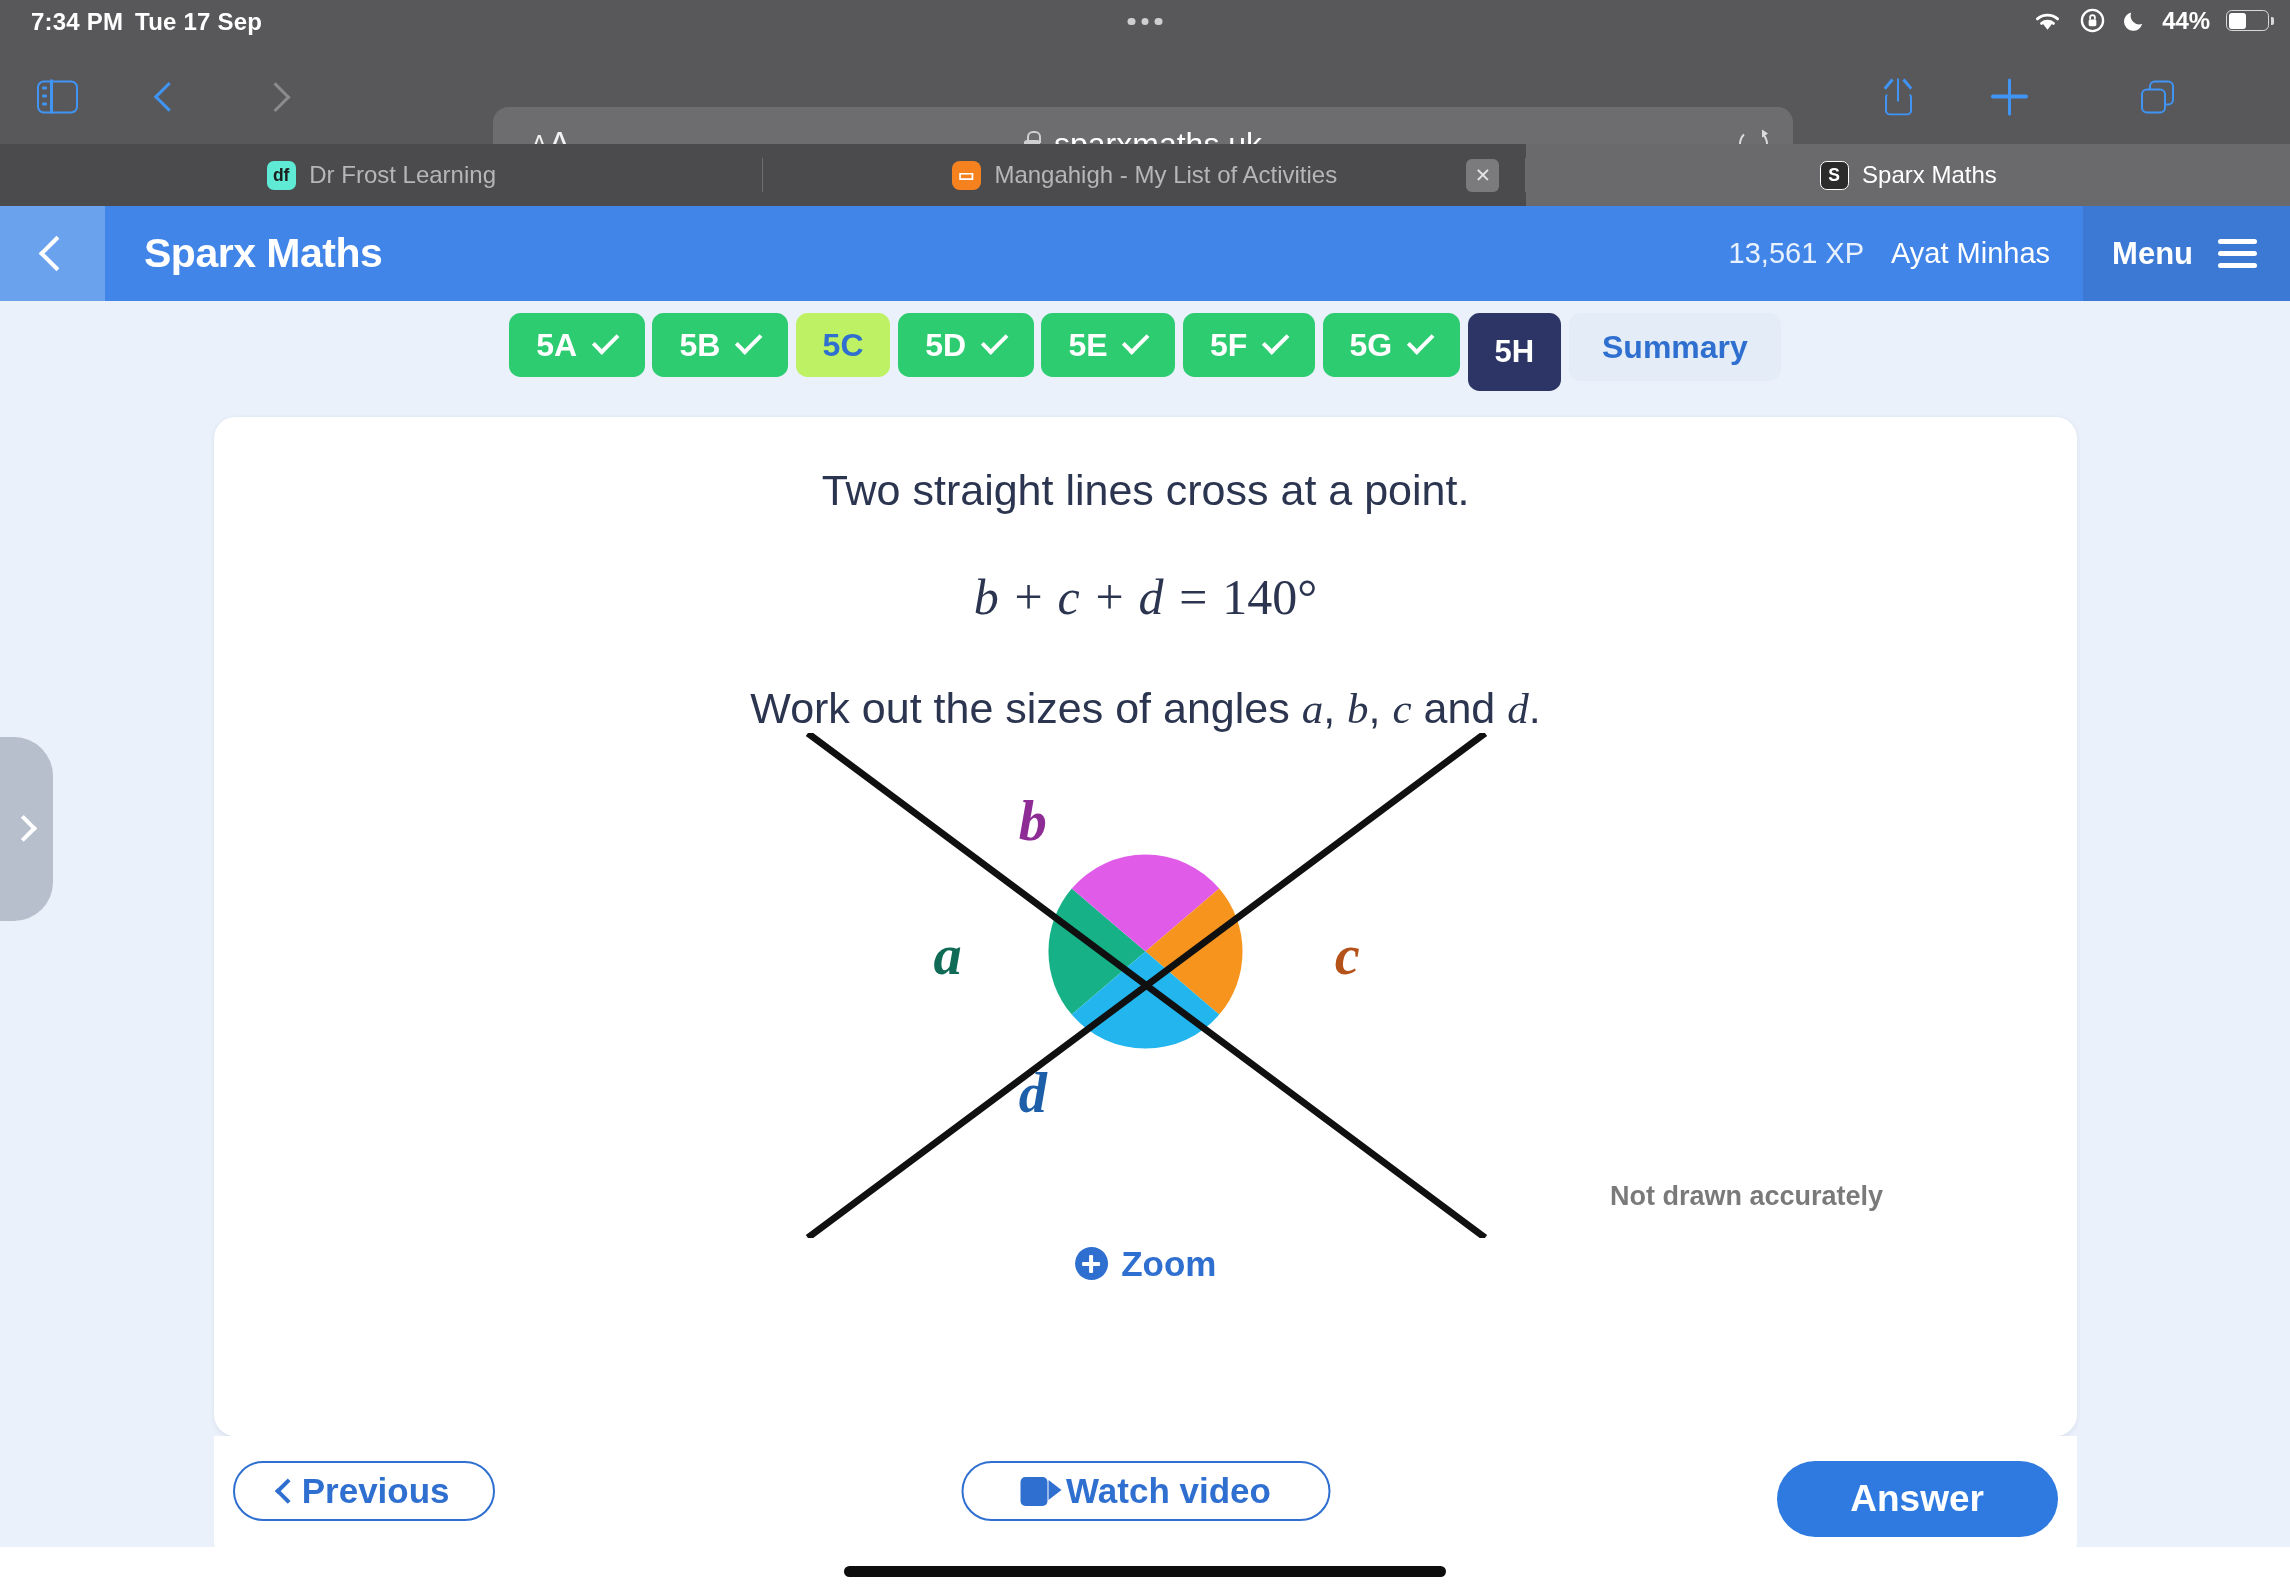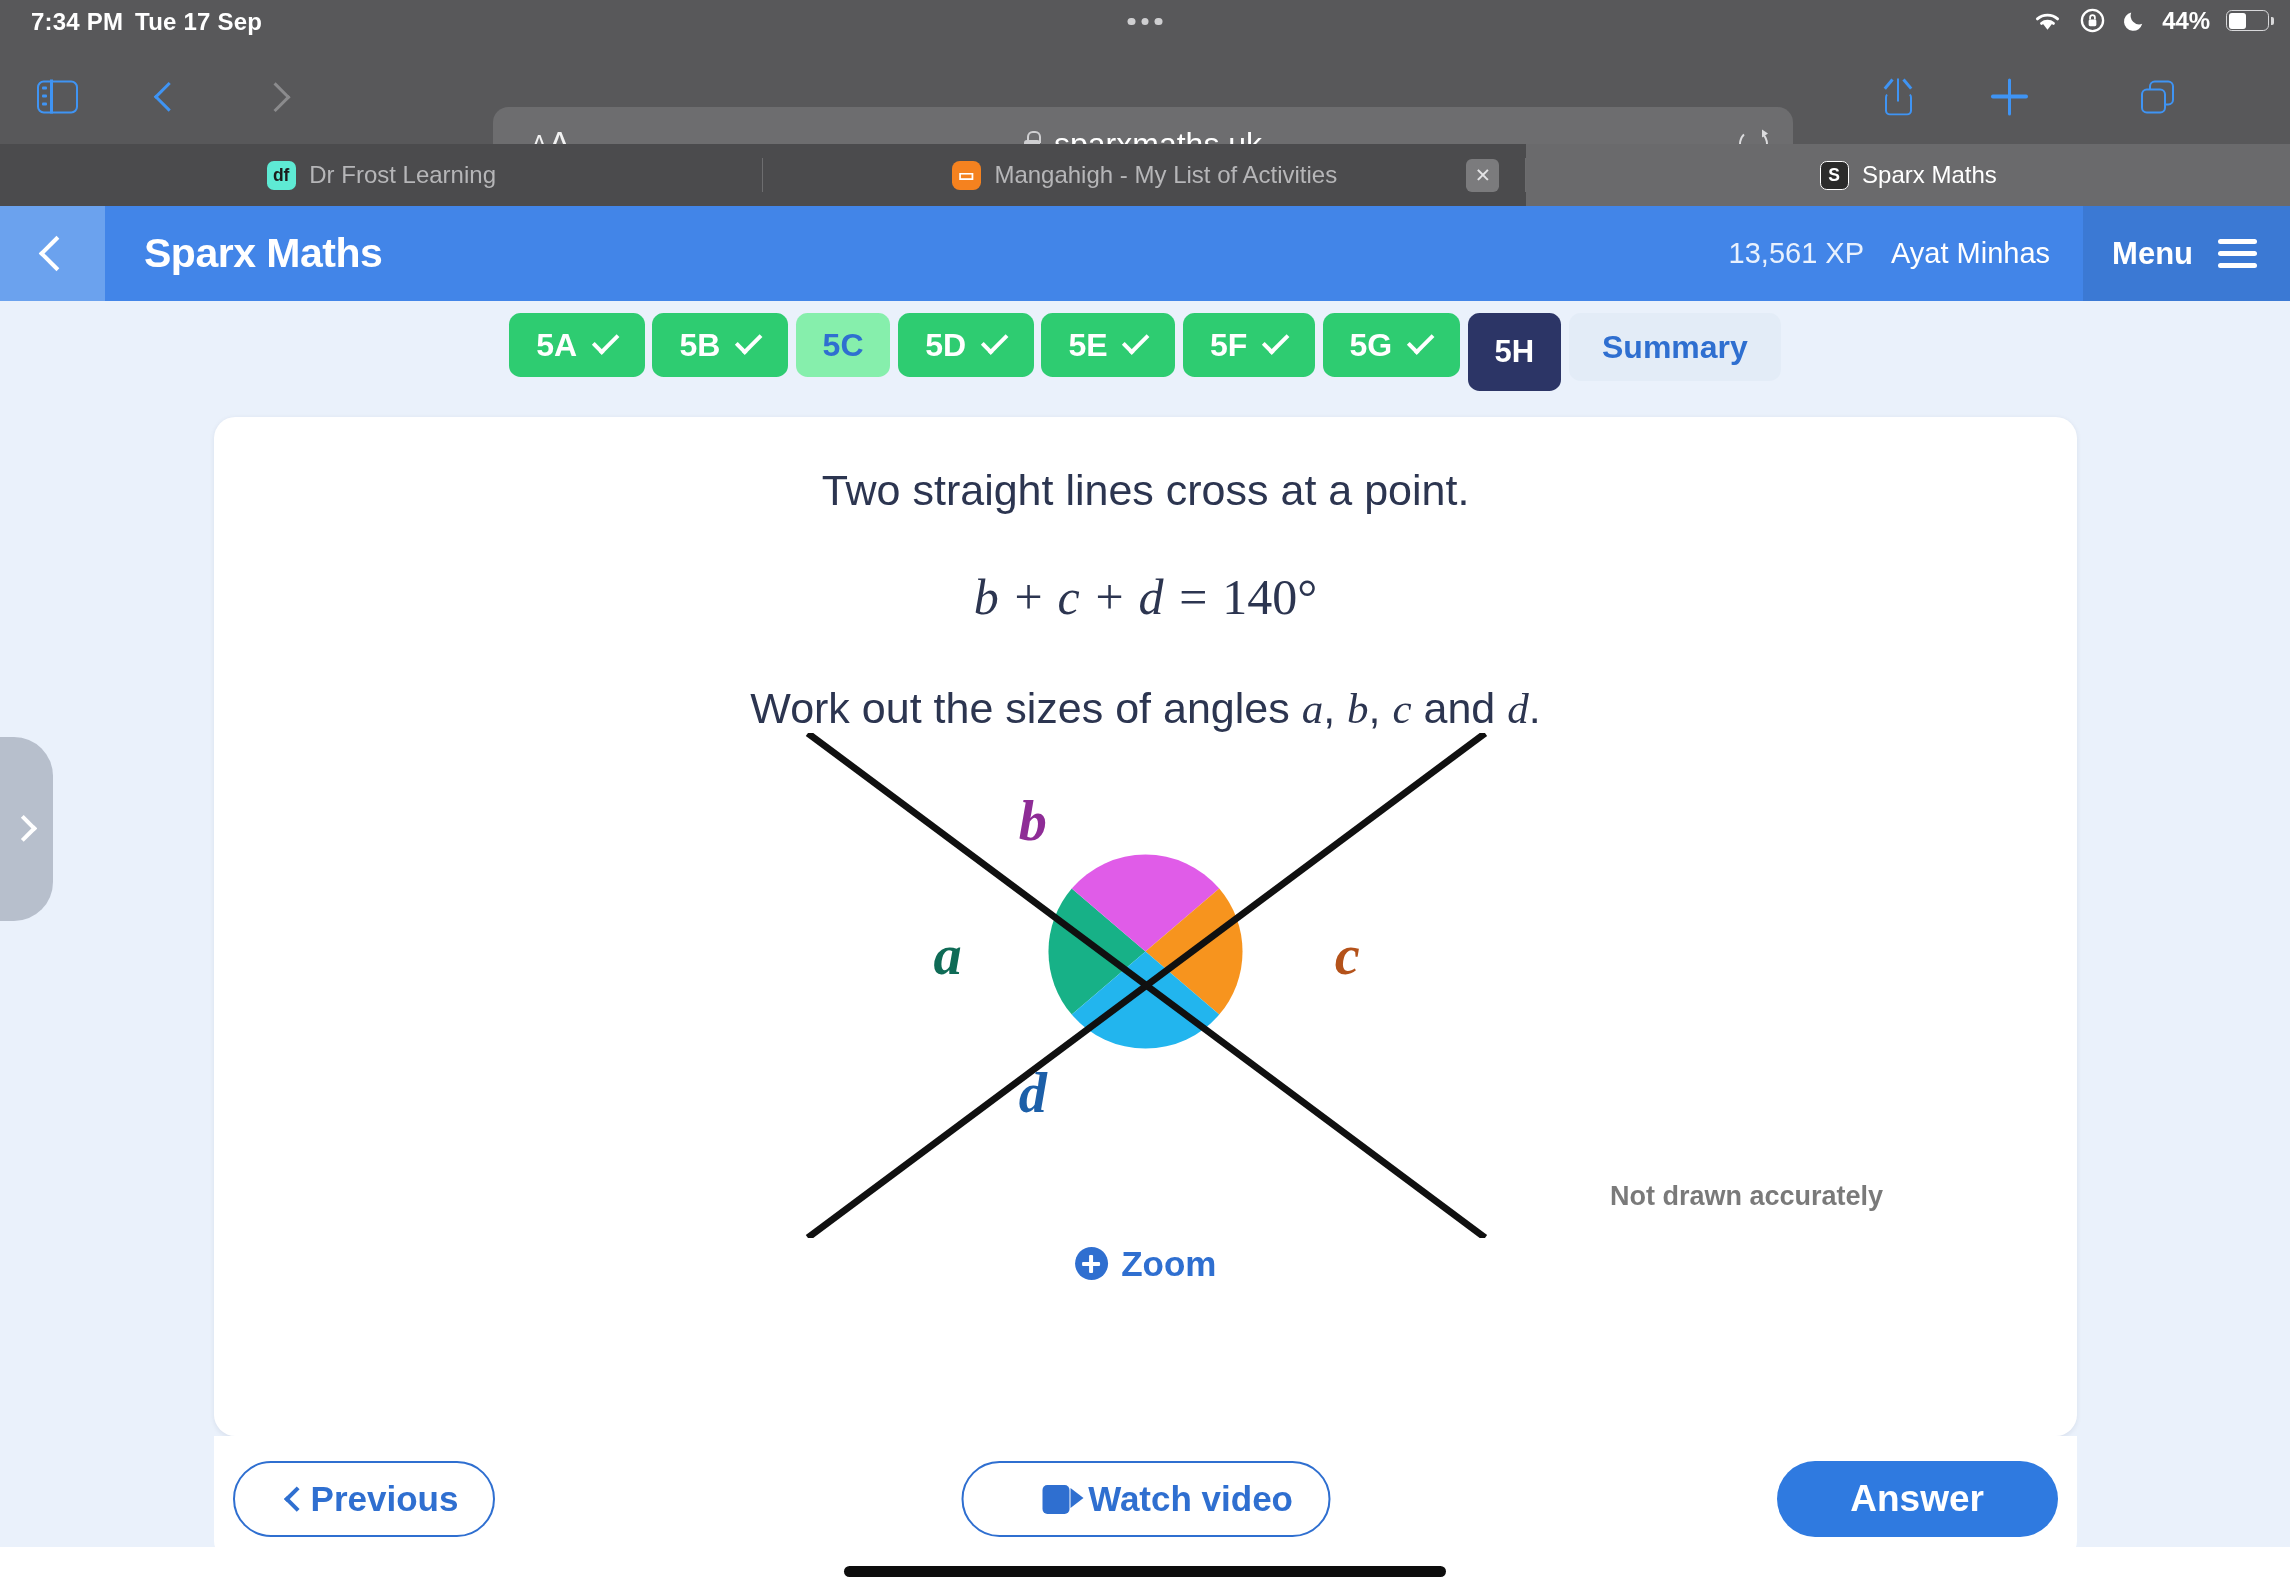--- a/index.html
+++ b/index.html
@@ -102,21 +102,21 @@
   .uname { color: #ffffff; font-size: 29px; margin-right: 33px; }
   .menu-block { background: #3b79d4; height: 95px; display: flex; align-items: center; padding: 0 33px 0 29px; gap: 25px; }
   .menu-label { color: #fff; font-size: 31px; font-weight: 700; }
   .burger { width: 39px; height: 29px; display: flex; flex-direction: column; justify-content: space-between; }
   .burger i { display: block; height: 4.9px; background: #fff; border-radius: 2.9px; }
 
   
   .pillrow { position: absolute; top: 313px; left: 0; width: 2290px; height: 78px; display: flex; align-items: flex-start; justify-content: center; gap: 7.8px; }
   .pill { height: 64px; border-radius: 11.6px; display: flex; align-items: center; justify-content: center; gap: 15.5px; padding: 0 27px; font-size: 32px; font-weight: 700; }
   .pill.done { background: #2ecc71; color: #ffffff; }
-  .pill.todo { background: #86efac; color: #2f6fd0; }
+  .pill.todo { background: #bef264; color: #2f6fd0; }
   .pill.current { background: #2c3566; color: #ffffff; height: 78px; border-radius: 11.6px; font-size: 31px; }
   .pill.summary { background: #e3ecf7; color: #2f6fd0; height: 68px; padding: 0 33px; }
   .tick { width: 25px; height: 13.6px; border: solid #fff; border-width: 0 0 4.9px 4.9px; transform: rotate(-45deg); margin-top: -7.8px; }
 
   
   .card {
     position: absolute; left: 214px; top: 417px; width: 1863px; height: 1019px;
     background: #ffffff; border-radius: 21.3px; overflow: hidden;
     box-shadow: 0 1.9px 5.8px rgba(20,40,80,.08);
   }
@@ -130,22 +130,22 @@
   .notdrawn { position: absolute; right: 194px; top: 448px; font-size: 27px; color: #7a7a7a; font-weight: 600; margin-left: 46px; }
   .zoomlink { position: absolute; left: 50%; transform: translateX(-50%); bottom: -7.8px; display: flex; align-items: center; gap: 13.6px; color: #2f6fd0; font-size: 35px; font-weight: 600; }
   .zoom-ic { width: 33px; height: 33px; border-radius: 50%; background: #2f6fd0; position: relative; }
   .zoom-ic::before, .zoom-ic::after { content: ""; position: absolute; background: #fff; border-radius: 1px; }
   .zoom-ic::before { left: 7.8px; top: 14.6px; width: 17.5px; height: 3.9px; }
   .zoom-ic::after { top: 7.8px; left: 14.6px; width: 3.9px; height: 17.5px; }
 
   
   .actionbar { position: absolute; left: 214px; top: 1436px; width: 1863px; height: 126px; background: #ffffff; border-radius: 0 0 21.3px 21.3px; }
   .btn-outline {
-    position: absolute; top: 25px; height: 76px; border: 2.9px solid #2f6fd0; border-radius: 39px;
-    color: #2f6fd0; font-size: 35px; font-weight: 700; display: flex; align-items: center; justify-content: flex-end; gap: 5px;
+    position: absolute; top: 25px; height: 60px; border: 2.9px solid #2f6fd0; border-radius: 39px;
+    color: #2f6fd0; font-size: 35px; font-weight: 700; display: flex; align-items: center; justify-content: center; gap: 5px;
     background: #fff; padding: 0 35px; cursor: pointer;
   }
   .btn-prev { left: 19.4px; width: 262px; }
   .btn-watch { left: 50%; transform: translateX(-50%); width: 369px; }
   .chev-prev { width: 17.5px; height: 17.5px; border: solid #2f6fd0; border-width: 0 0 4.9px 4.9px; transform: rotate(45deg); }
   .cam { width: 41px; height: 29px; position: relative; }
   .cam .body { position: absolute; left: 0; top: 0; width: 27px; height: 29px; background: #2f6fd0; border-radius: 4.9px; }
   .cam .lens { position: absolute; right: 0; top: 3.9px; border-top: 10.7px solid transparent; border-bottom: 10.7px solid transparent; border-left: 13.6px solid #2f6fd0; }
   .btn-answer {
     position: absolute; right: 19.4px; top: 25px; width: 281px; height: 76px; border-radius: 39px;

